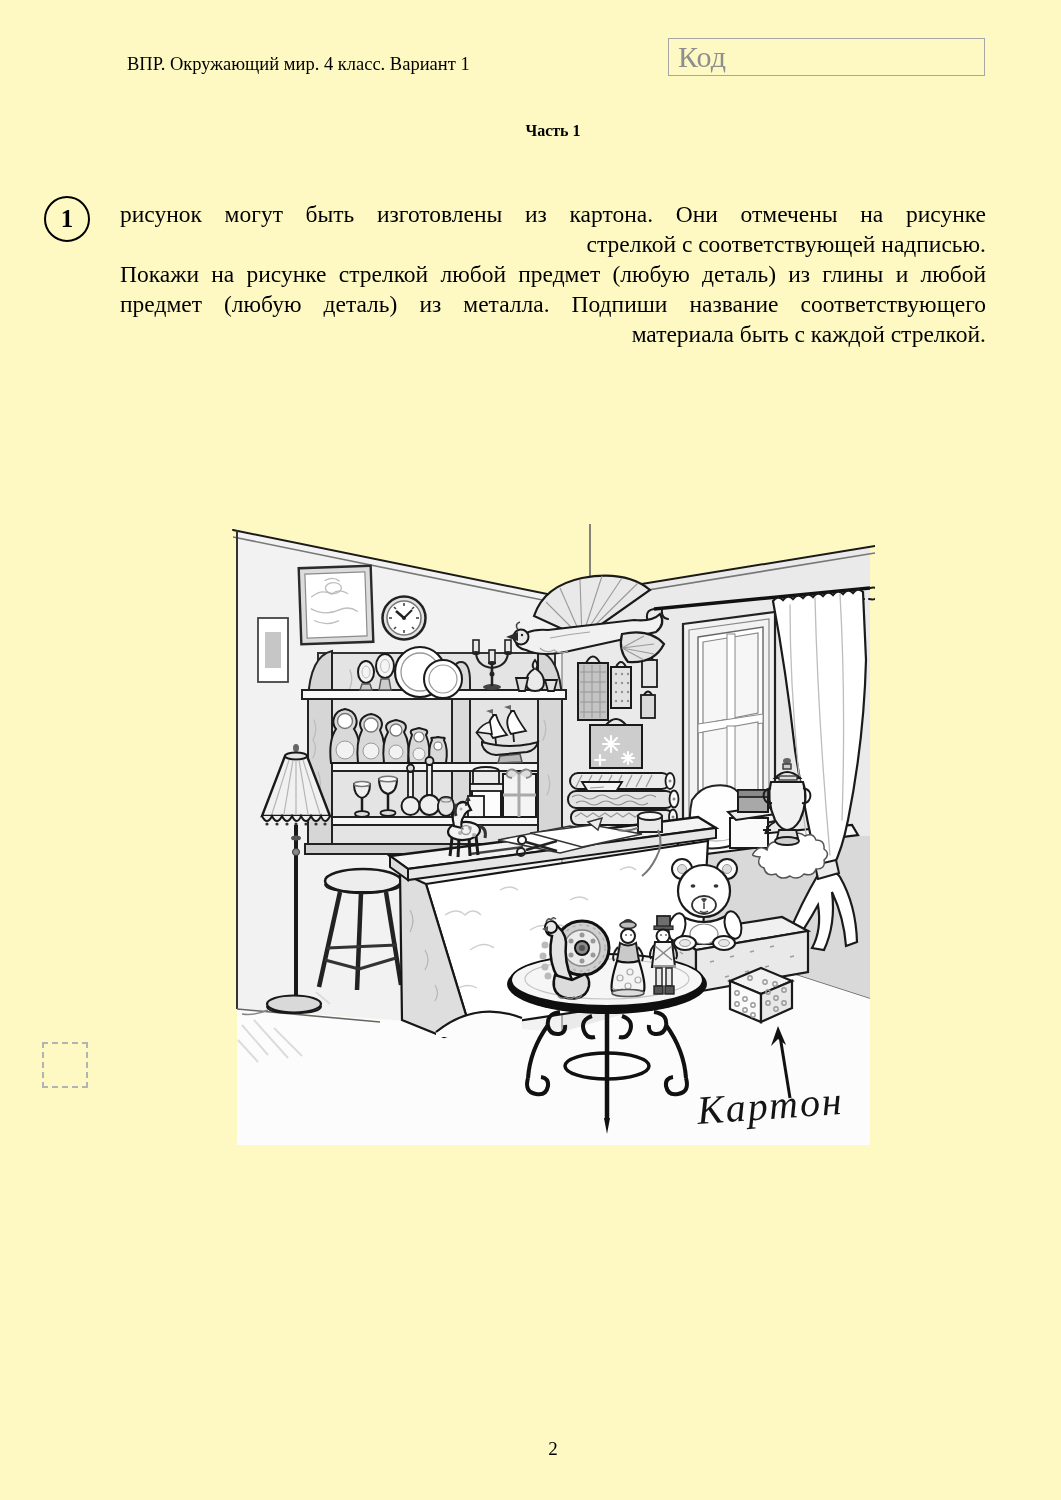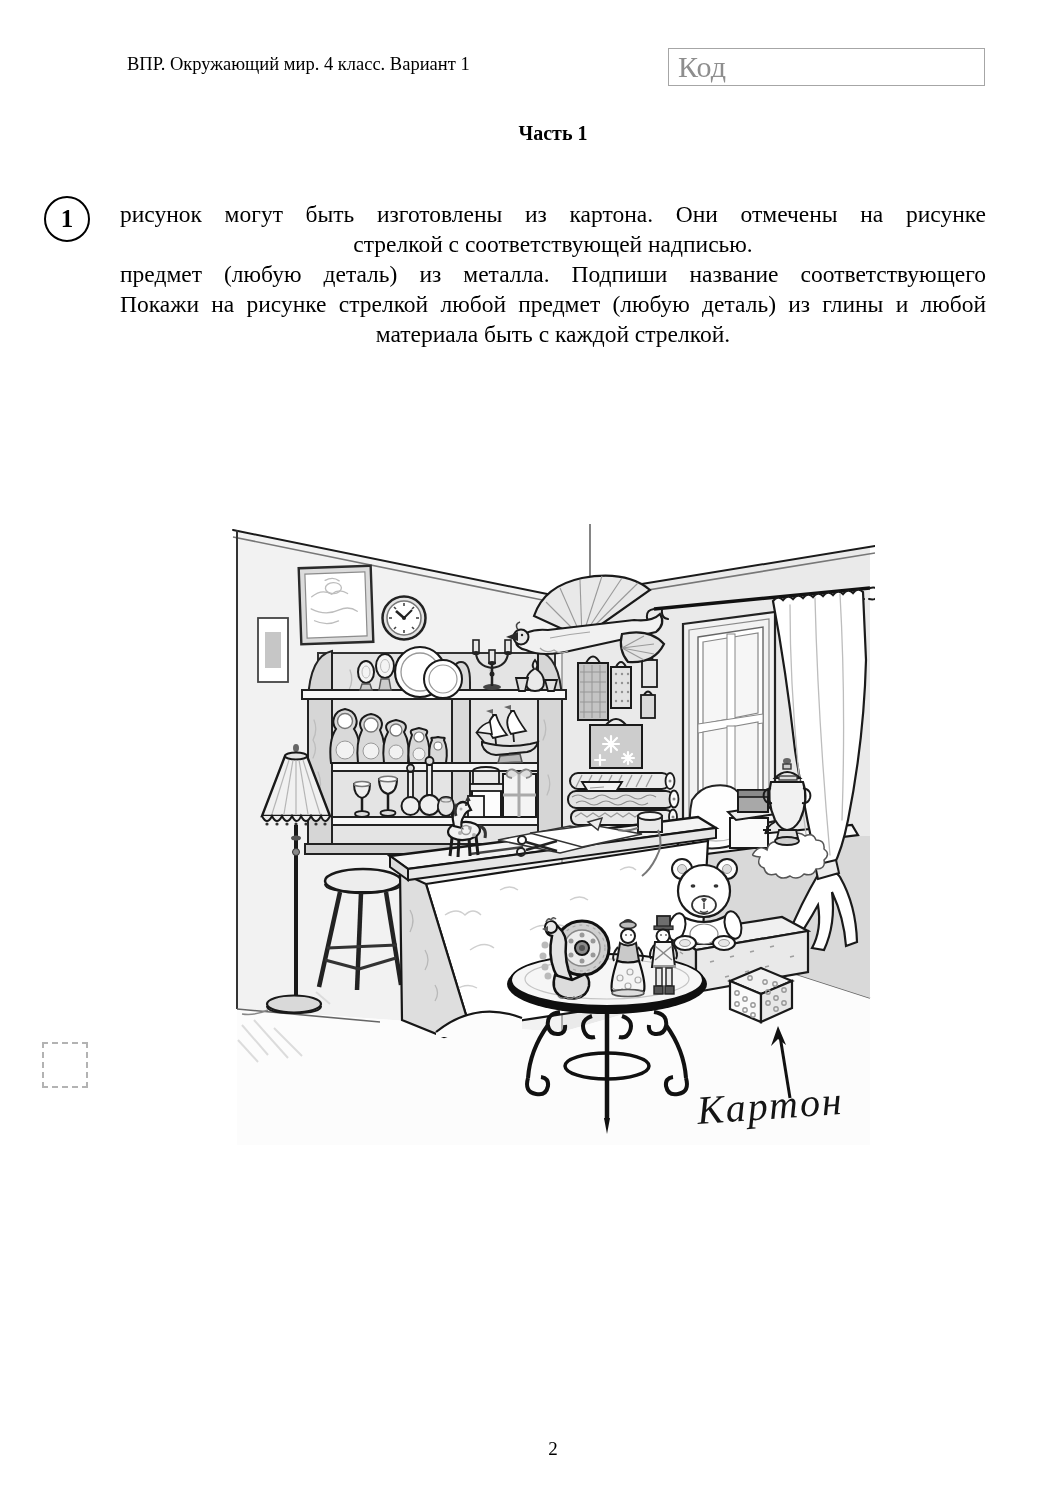--- a/index.html
+++ b/index.html
@@ -1,30 +1,30 @@
 <!DOCTYPE html>
 <html><head>
 <meta charset="utf-8">
 <style>
   html,body{margin:0;padding:0;background:#888;}
-  .page{position:relative;width:1061px;height:1500px;background:#ffffff;
+  .page{position:relative;width:1061px;height:1500px;background:#fef9c3;
         font-family:"Liberation Serif",serif;color:#000;overflow:hidden;}
   .header-title{position:absolute;left:127px;top:54px;font-size:18.5px;white-space:nowrap;}
-  .code-box{position:absolute;left:668px;top:48px;width:317px;height:38px;
+  .code-box{position:absolute;left:668px;top:38px;width:317px;height:38px;
             border:1.5px solid #a6a6a6;box-sizing:border-box;display:flex;align-items:center;}
   .code-label{font-size:30px;color:#8e8e8e;padding-left:9px;line-height:1;}
   .part-title{position:absolute;left:120px;top:122px;width:866px;text-align:center;
-              font-weight:bold;font-size:20px;}
+              font-weight:bold;font-size:16px;}
   .task-badge{position:absolute;left:44px;top:196px;width:46px;height:46px;border:2px solid #000;
               border-radius:50%;box-sizing:border-box;display:flex;align-items:center;justify-content:center;
               font-weight:bold;font-size:25px;}
   .task-text{position:absolute;left:120px;top:199px;width:866px;font-size:23.5px;line-height:30px;}
   .tl{width:866px;}
   .tl.j{text-align:justify;text-align-last:justify;}
-  .tl.l{text-align:center;}
+  .tl.l{text-align:right;}
   .illustration{position:absolute;left:230px;top:520px;width:645px;height:625px;}
   .answer-square{position:absolute;left:42px;top:1042px;width:46px;height:46px;
                  border:2px dashed #b3b3b3;box-sizing:border-box;}
   .page-number{position:absolute;left:120px;top:1438px;width:866px;text-align:center;font-size:19px;}
   
   .ln{fill:none;stroke:#1a1a1a;stroke-width:2;stroke-linecap:round;stroke-linejoin:round}
   .lt{fill:none;stroke:#bdbdbd;stroke-width:1.3;stroke-linecap:round}
   .karton-text{font-family:"Liberation Serif",serif;font-style:italic;font-size:40px;
                letter-spacing:2px;fill:#141414;}
 </style>
@@ -41,22 +41,22 @@
 
   <div class="part-title">Часть 1</div>
 
   <div class="task-badge">
     <span>1</span>
   </div>
 
   <div class="task-text">
     <div class="tl j">рисунок могут быть изготовлены из картона. Они отмечены на рисунке</div>
     <div class="tl l">стрелкой с соответствующей надписью.</div>
+    <div class="tl j">Покажи на рисунке стрелкой любой предмет (любую деталь) из глины и любой</div>
     <div class="tl j">предмет (любую деталь) из металла. Подпиши название соответствующего</div>
-    <div class="tl j">Покажи на рисунке стрелкой любой предмет (любую деталь) из глины и любой</div>
     <div class="tl l">материала быть с каждой стрелкой.</div>
   </div>
 
   <svg class="illustration" viewBox="0 0 645 625" width="645" height="625" xmlns="http://www.w3.org/2000/svg">
 
     <g>
       <polygon points="7,10 332,77 332,512 7,489" fill="#f2f2f2"></polygon>
       <polygon points="332,77 640,27 640,478 550,449 332,512" fill="#eaeaea"></polygon>
       <polygon points="7,489 332,512 550,449 640,478 640,625 7,625" fill="#fcfcfc"></polygon>
       <polyline points="3,10 332,77 645,26" class="ln" stroke-width="2.6"></polyline>

